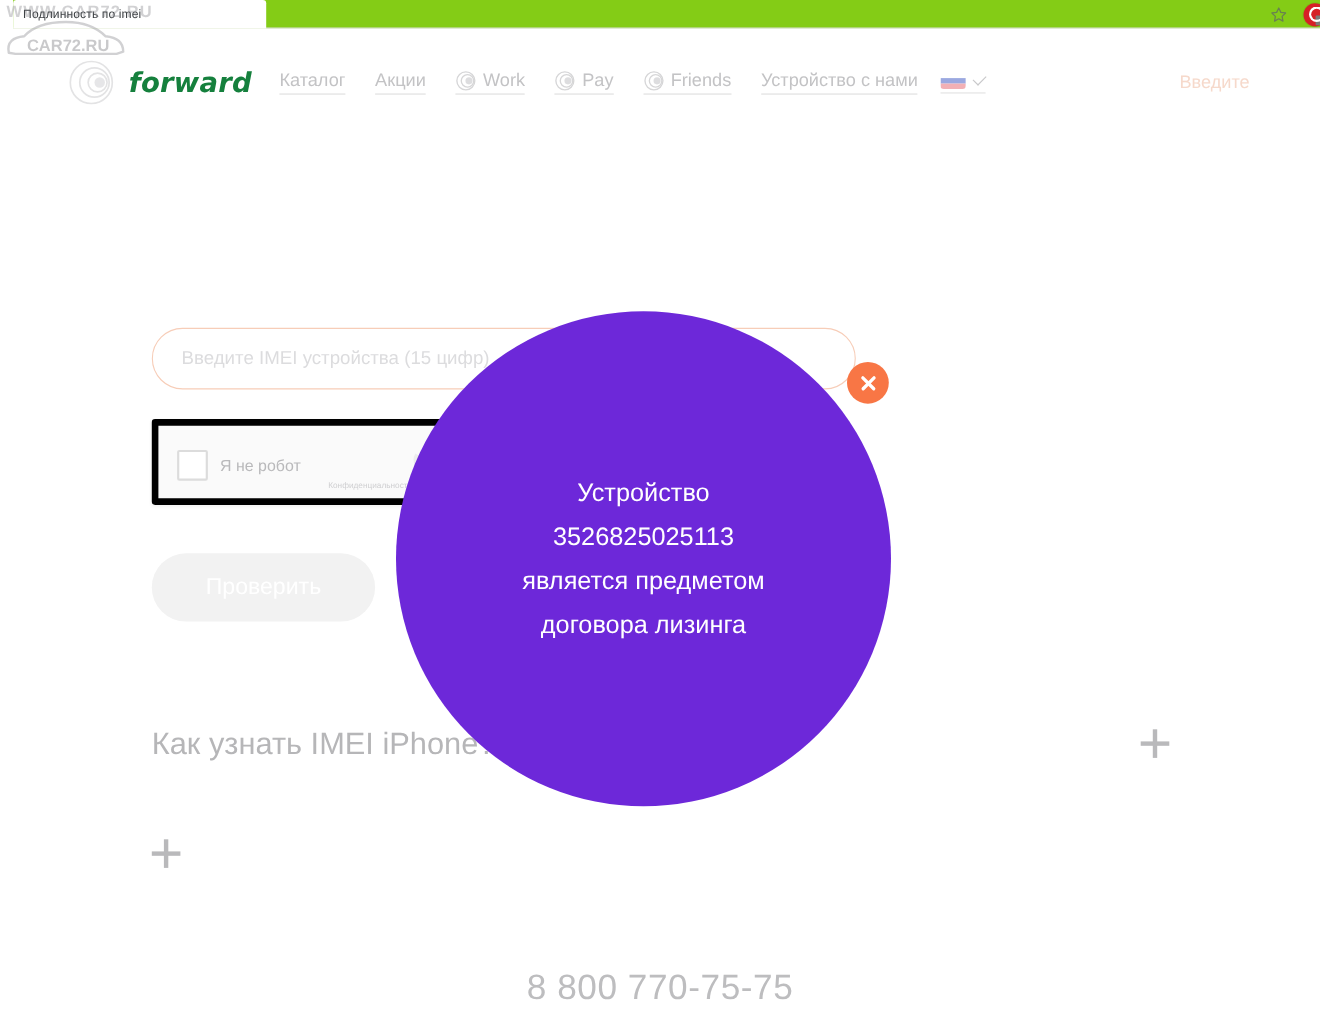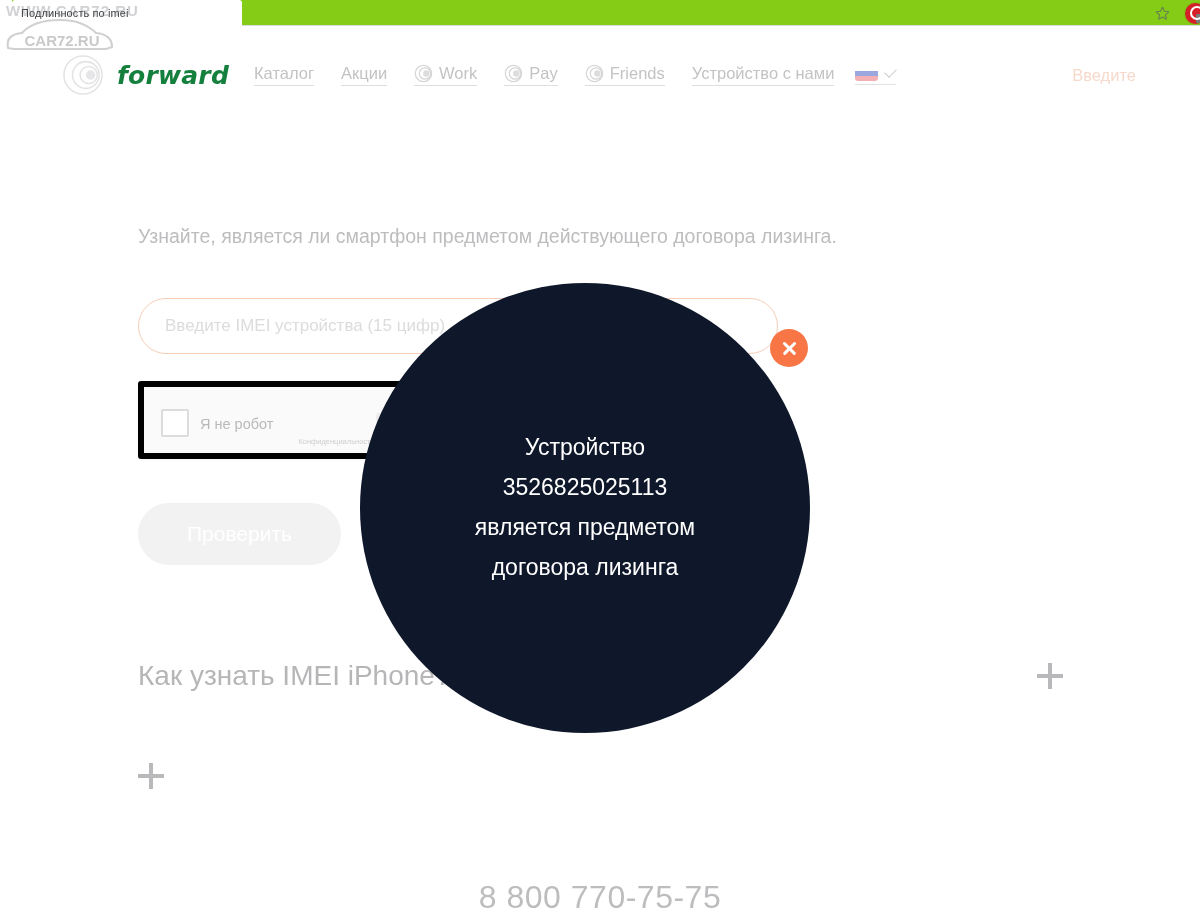--- a/index.html
+++ b/index.html
@@ -293,21 +293,21 @@
     color: #bdbdbf;
     letter-spacing: .5px;
   }
 
   
   .modal-circle {
     position: absolute;
     top: 257px; left: 360px;
     width: 450px; height: 450px;
     border-radius: 50%;
-    background: #0f172a;
+    background: #6d28d9;
     display: flex;
     align-items: center;
     justify-content: center;
     text-align: center;
     z-index: 50;
   }
   .modal-text {
     color: #ffffff;
     font-size: 23px;
     line-height: 1.73;
@@ -440,21 +440,20 @@
         <i class="w"></i>
           <i class="b"></i>
           <i class="r"></i>
       </span>
       <span class="chev"></span>
     </div>
 
     <div class="account-link">Введите</div>
   </div>
 
-  <p class="hero-sub">Узнайте, является ли смартфон предметом действующего договора лизинга.</p>
 
   <input class="imei-input" type="text" placeholder="Введите IMEI устройства (15 цифр)" style="">
 
   <div class="recaptcha">
     <div class="rc-check"></div>
     <div class="rc-label">Я не робот</div>
     <svg class="rc-logo" viewBox="0 0 30 30">
       <path d="M15 4a11 11 0 0 1 9.4 5.3l-3.6 2A6.9 6.9 0 0 0 15 8.2z" fill="#cfd9e6"></path>
       <path d="M24.4 9.3A11 11 0 0 1 15 26v-4.2a6.9 6.9 0 0 0 5.8-10.5z" fill="#d8d8da"></path>
       <path d="M15 26A11 11 0 0 1 5.6 9.3l3.6 2A6.9 6.9 0 0 0 15 21.8z" fill="#e2e2e4"></path>

